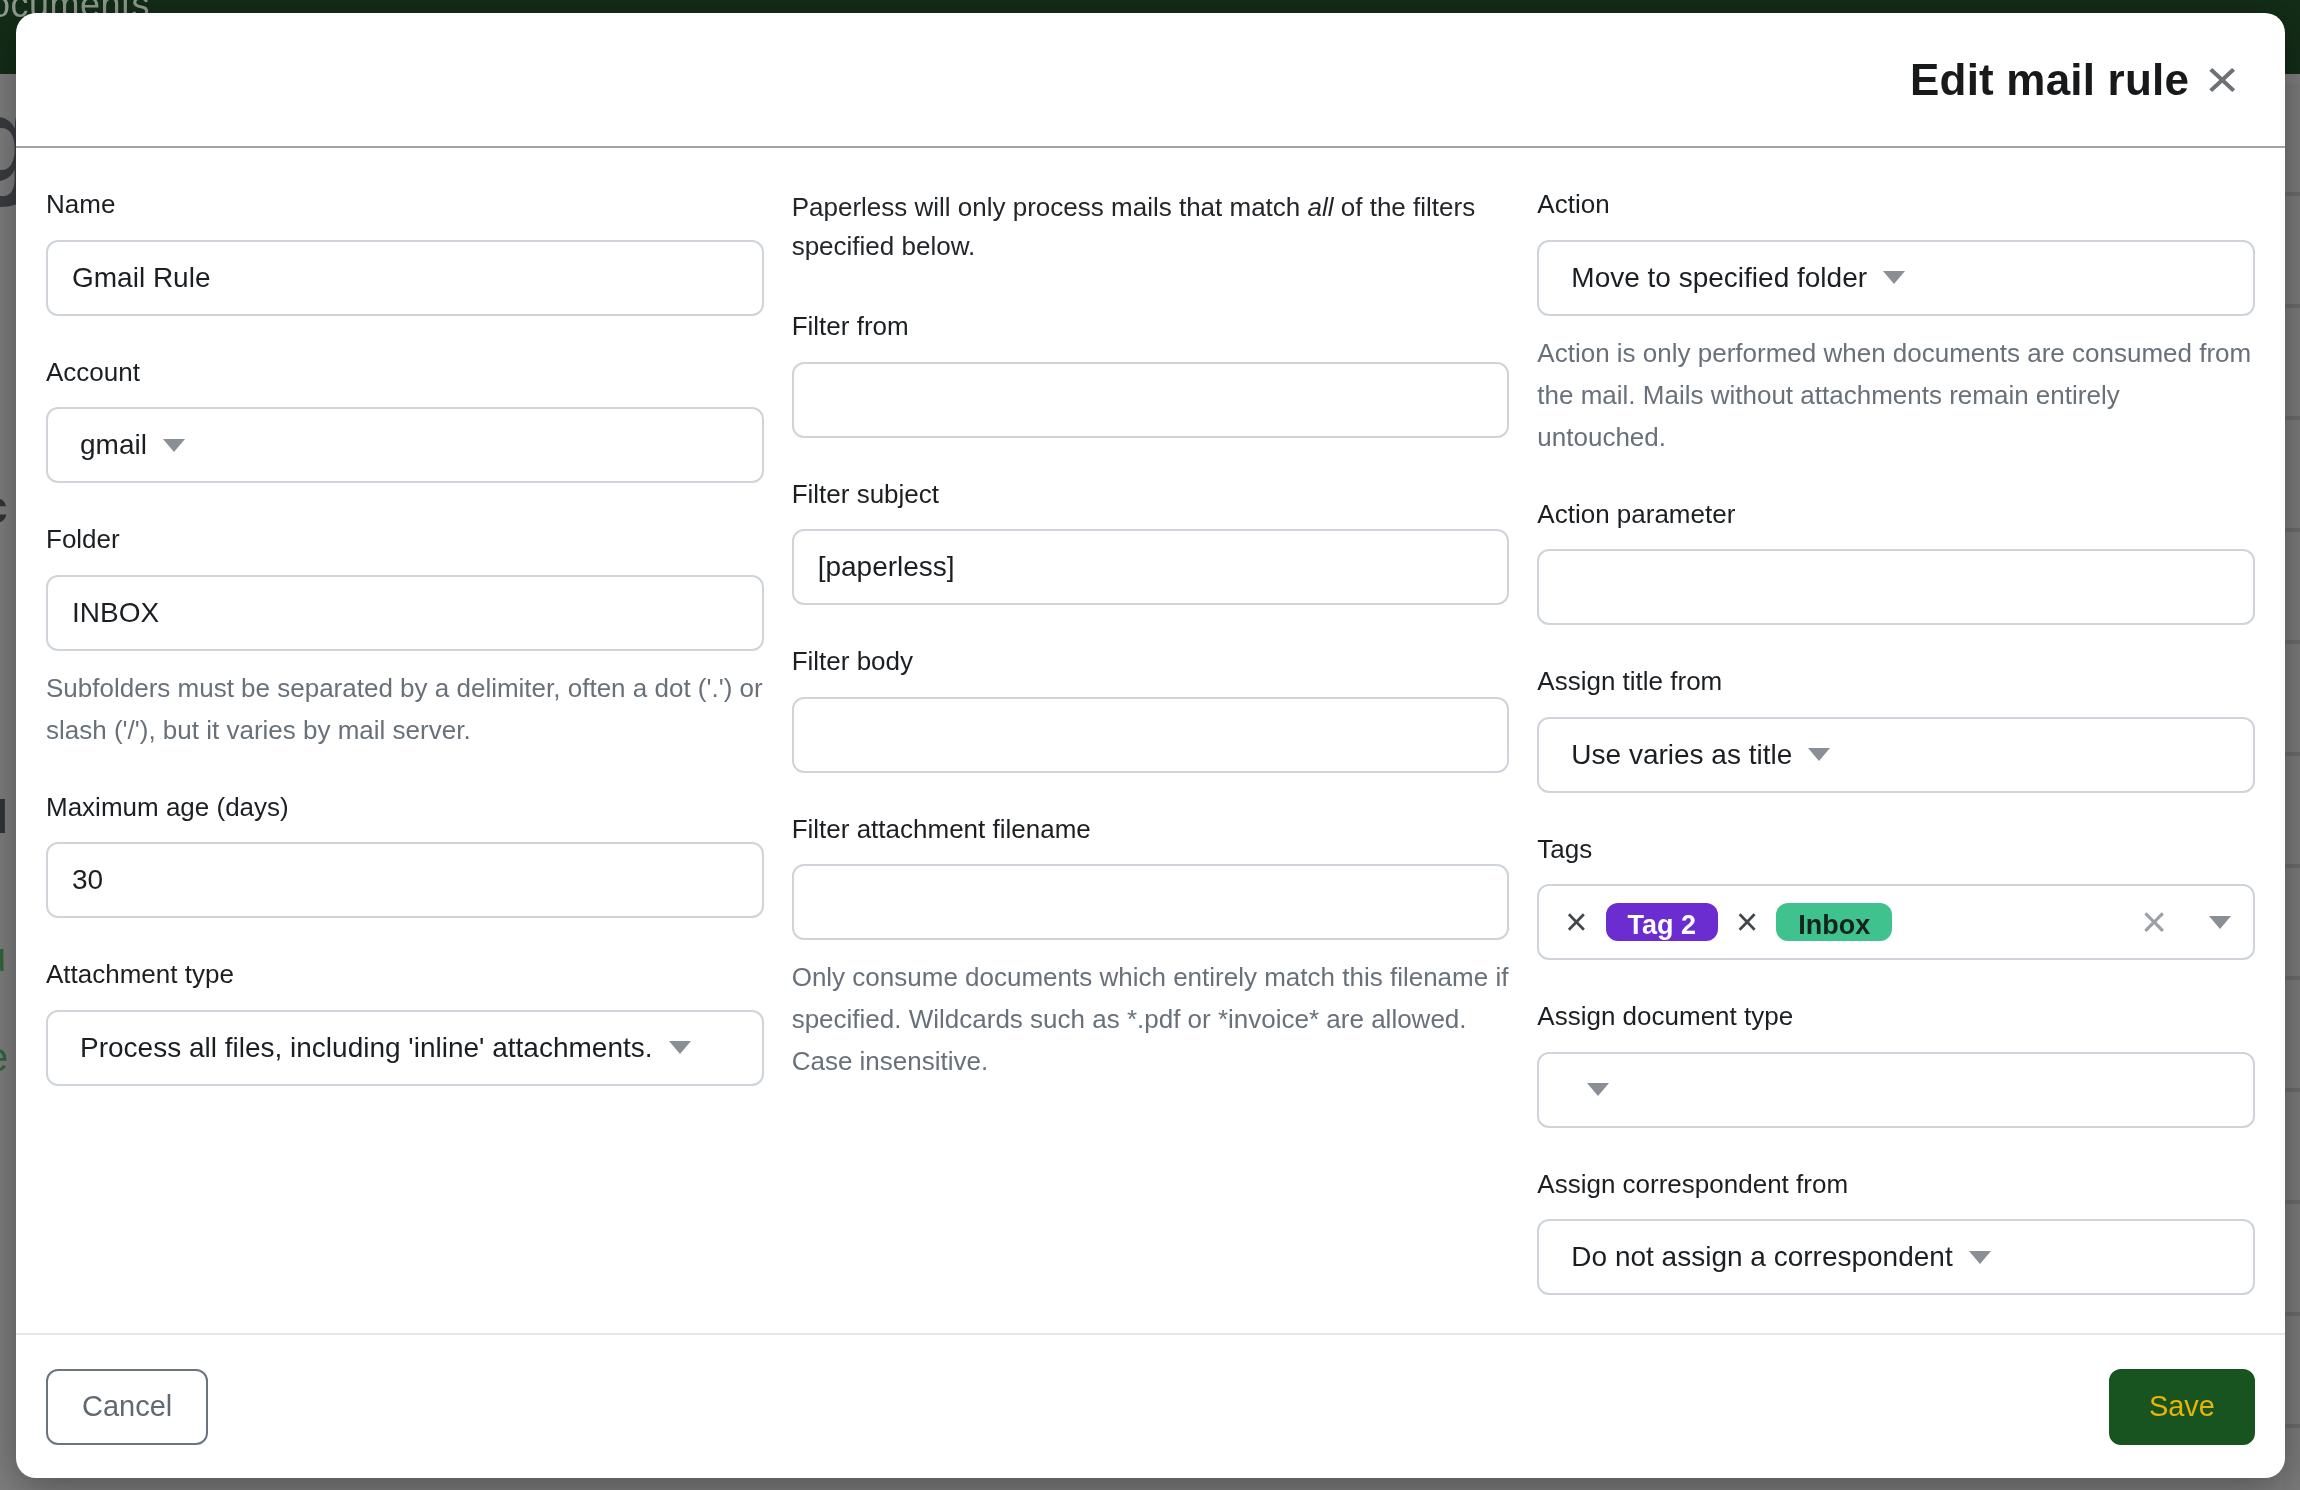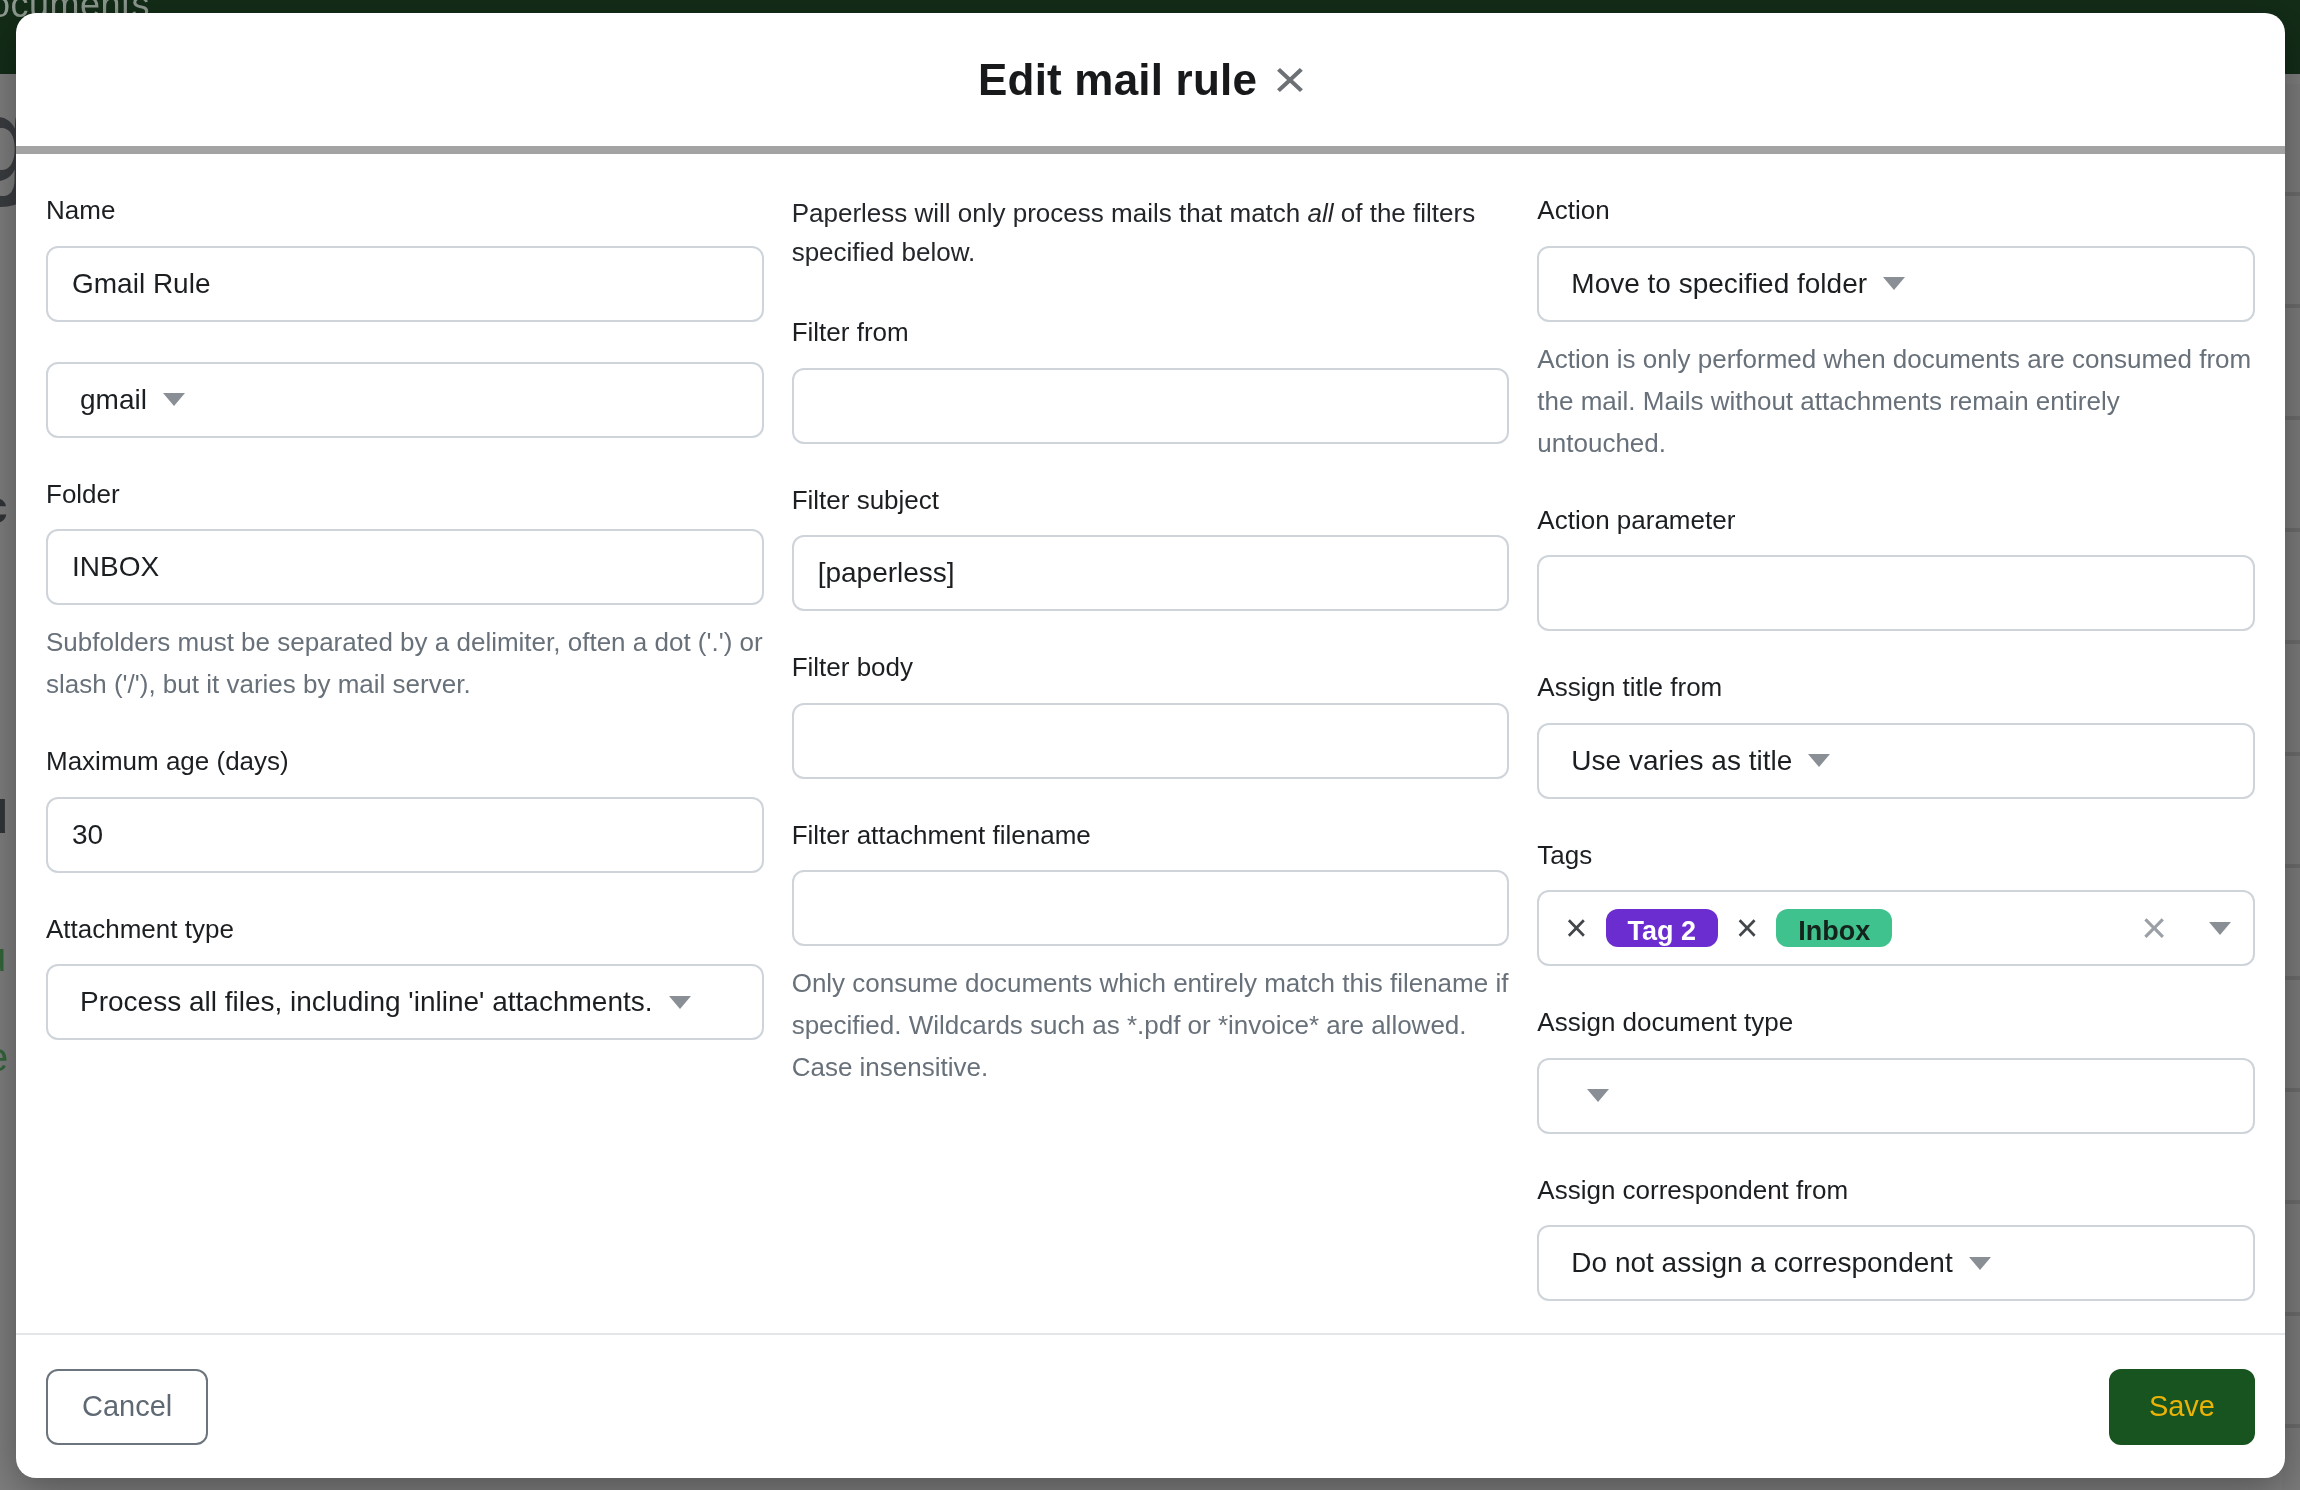--- a/index.html
+++ b/index.html
@@ -19,22 +19,22 @@
   .frag-e{left:-14px;top:1035px;font-size:40px;color:#33663a;font-weight:400;}
   .right-rows{position:absolute;top:84px;bottom:0;right:0;width:18px;
     background:repeating-linear-gradient(to bottom,#7b7b7b 0px,#7b7b7b 108px,#6c6c6c 108px,#6c6c6c 112px);}
   
   .modal{
     position:absolute;left:16px;top:13px;width:2269px;height:1465px;
     background:#ffffff;border-radius:20px;box-shadow:0 10px 40px rgba(0,0,0,.35);
     display:flex;flex-direction:column;overflow:hidden;
   }
   .modal-header{
-    flex:0 0 133px;display:flex;align-items:center;justify-content:center;
-    padding:0 30px 0 30px;border-bottom:8px solid #a3a3a3;
+    flex:0 0 133px;display:flex;align-items:center;justify-content:flex-end;
+    padding:0 30px 0 30px;border-bottom:2px solid #a3a3a3;
   }
   .modal-title{font-size:44px;font-weight:700;color:#17191b;letter-spacing:.2px;}
   .close-btn{
     border:none;background:none;cursor:pointer;padding:0 16px;
     font-size:58px;line-height:1;color:#6d7175;font-weight:400;transform:scaleY(.92);
   }
   .modal-body{
     flex:1 1 auto;display:grid;grid-template-columns:1fr 1fr 1fr;column-gap:28px;
     padding:40px 30px 0 30px;overflow:hidden;
   }
@@ -102,20 +102,21 @@
   </div>
 
   <div class="modal-body">
 
     <div class="col">
       <div class="fgroup">
         <label class="flabel">Name</label>
         <input class="control" type="text" value="Gmail Rule" style="">
       </div>
       <div class="fgroup">
+        <label class="flabel">Account</label>
         <div class="control select">
           <span class="sel-text">gmail</span>
           <span class="caret"></span>
         </div>
       </div>
       <div class="fgroup">
         <label class="flabel">Folder</label>
         <input class="control" type="text" value="INBOX" style="">
         <div class="hint">Subfolders must be separated by a delimiter, often a dot ('.') or slash ('/'), but it varies by mail server.</div>
       </div>

